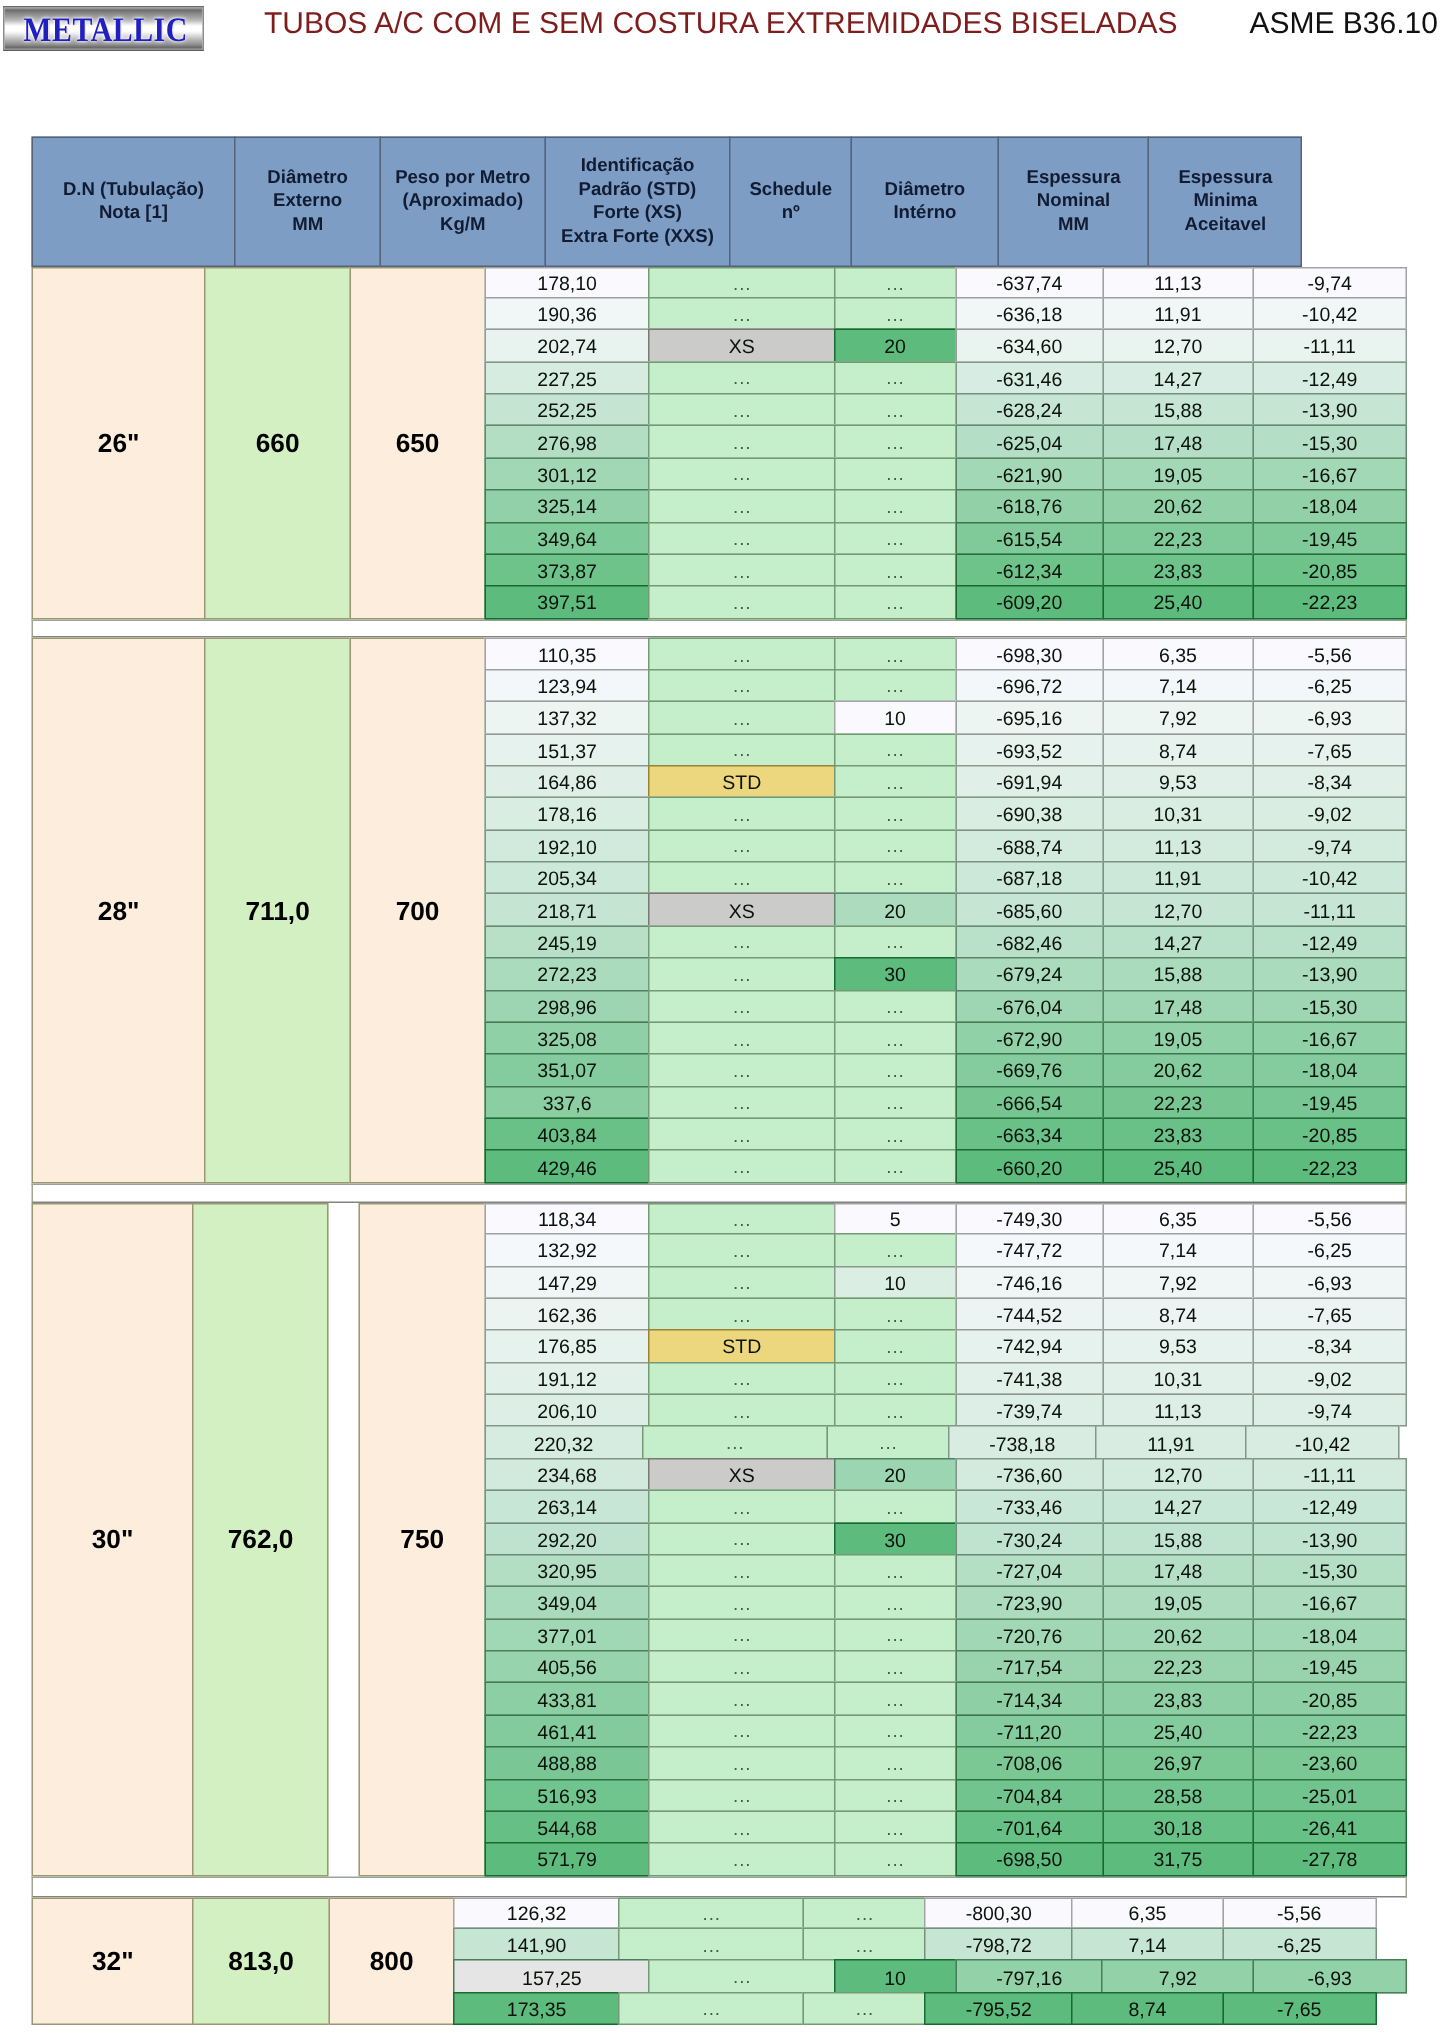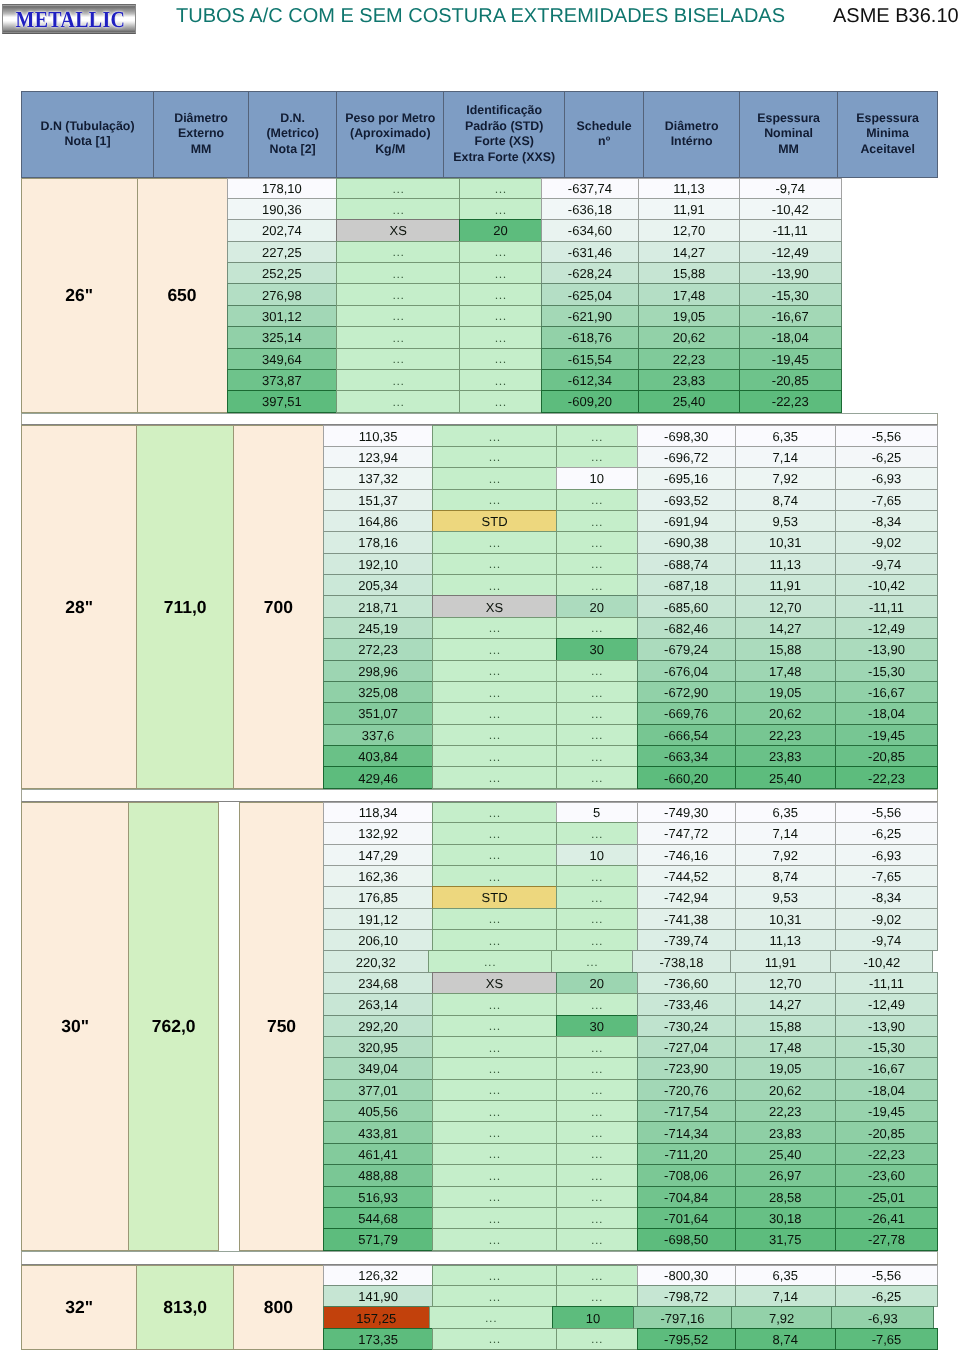--- a/index.html
+++ b/index.html
@@ -30,21 +30,21 @@
     display:flex; align-items:center; justify-content:center;
     font-family:"Liberation Serif", serif;
     font-weight:bold; font-size:23px; letter-spacing:0.4px;
     color:#2020C0;
     text-shadow:0 0 1px rgba(255,255,255,1), 0 0 2px rgba(255,255,255,0.95), 0 0 4px rgba(255,255,255,0.75), 1px 1px 0 rgba(120,120,150,0.35);
     box-sizing:border-box;
   }
   .logo-text > span { display:inline-block; transform:scaleX(0.865); transform-origin:center; }
   .doc-title {
     position:absolute; left:176px; top:4px;
-    font-size:20px; line-height:24px; color:#0f766e; white-space:nowrap;
+    font-size:20px; line-height:24px; color:#7f1d1d; white-space:nowrap;
   }
   .doc-std {
     position:absolute; left:833px; top:4px;
     font-size:20px; line-height:24px; color:#111; white-space:nowrap;
   }
 
   
   .tbl { position:absolute; left:21px; top:90.5px; width:917px; }
   .hdr-row { display:flex; height:87px; }
   .hdr-cell {
@@ -114,27 +114,20 @@
             <div>Nota [1]</div>
           </div>
         </div>
         <div class="hdr-cell" style="width: 98.2px;">
           <div>
             <div>Diâmetro</div>
             <div>Externo</div>
             <div>MM</div>
           </div>
         </div>
-        <div class="hdr-cell" style="width: 91px;">
-          <div>
-            <div>D.N.</div>
-            <div>(Metrico)</div>
-            <div>Nota [2]</div>
-          </div>
-        </div>
         <div class="hdr-cell" style="width: 110.7px;">
           <div>
             <div>Peso por Metro</div>
             <div>(Aproximado)</div>
             <div>Kg/M</div>
           </div>
         </div>
         <div class="hdr-cell" style="width: 124.2px;">
           <div>
             <div>Identificação</div>
@@ -166,20 +159,21 @@
           <div>
             <div>Espessura</div>
             <div>Minima</div>
             <div>Aceitavel</div>
           </div>
         </div>
       </div>
     <div id="groups">
         <div class="grp">
           <div class="c-dn" style="width: 116.5px; height: 235.125px;">26"</div>
+          <div class="c-od" style="width: 98.2px; height: 235.125px;">660</div>
           <div class="c-dnm" style="width: 91px; height: 235.125px;">650</div>
           <div class="rows">
             <div class="row">
               <div class="cell" style="width: 110.7px; background: rgb(250, 250, 254); border-color: rgb(163, 163, 163);">178,10</div>
               <div class="cell dots" style="width: 124.2px; background: rgb(197, 238, 202); border-color: rgb(117, 152, 117);">...</div>
               <div class="cell dots" style="width: 82.2px; background: rgb(197, 238, 202); border-color: rgb(117, 152, 117);">...</div>
               <div class="cell" style="width: 98.7px; background: rgb(250, 250, 254); border-color: rgb(163, 163, 163);">-637,74</div>
               <div class="cell" style="width: 101.5px; background: rgb(250, 250, 254); border-color: rgb(163, 163, 163);">11,13</div>
               <div class="cell" style="width: 103px; background: rgb(250, 250, 254); border-color: rgb(163, 163, 163);">-9,74</div>
             </div>
@@ -601,21 +595,21 @@
             </div>
             <div class="row">
               <div class="cell" style="width: 110.7px; background: rgb(198, 229, 211); border-color: rgb(118, 143, 125);">141,90</div>
               <div class="cell dots" style="width: 124.2px; background: rgb(197, 238, 202); border-color: rgb(117, 152, 117);">...</div>
               <div class="cell dots" style="width: 82.2px; background: rgb(197, 238, 202); border-color: rgb(117, 152, 117);">...</div>
               <div class="cell" style="width: 98.7px; background: rgb(198, 230, 211); border-color: rgb(118, 144, 125);">-798,72</div>
               <div class="cell" style="width: 101.5px; background: rgb(198, 230, 211); border-color: rgb(118, 144, 125);">7,14</div>
               <div class="cell" style="width: 103px; background: rgb(198, 230, 211); border-color: rgb(118, 144, 125);">-6,25</div>
             </div>
             <div class="row">
-              <div class="cell" style="width: 107px; background: #c2410c; border-color: rgb(73, 125, 89);">157,25</div>
+              <div class="cell" style="width: 131px; background: #e5e5e5; border-color: rgb(73, 125, 89);">157,25</div>
               <div class="cell dots" style="width: 124.2px; background: rgb(197, 238, 202); border-color: rgb(117, 152, 117);">...</div>
               <div class="cell" style="width: 82.2px; background: rgb(93, 188, 125); border-color: rgb(26, 105, 50);">10</div>
               <div class="cell" style="width: 98.7px; background: rgb(147, 209, 169); border-color: rgb(73, 125, 89);">-797,16</div>
               <div class="cell" style="width: 101.5px; background: rgb(147, 209, 169); border-color: rgb(73, 125, 89);">7,92</div>
               <div class="cell" style="width: 103px; background: rgb(147, 209, 169); border-color: rgb(73, 125, 89);">-6,93</div>
             </div>
             <div class="row">
               <div class="cell" style="width: 110.7px; background: rgb(93, 188, 125); border-color: rgb(26, 105, 50);">173,35</div>
               <div class="cell dots" style="width: 124.2px; background: rgb(197, 238, 202); border-color: rgb(117, 152, 117);">...</div>
               <div class="cell dots" style="width: 82.2px; background: rgb(197, 238, 202); border-color: rgb(117, 152, 117);">...</div>

